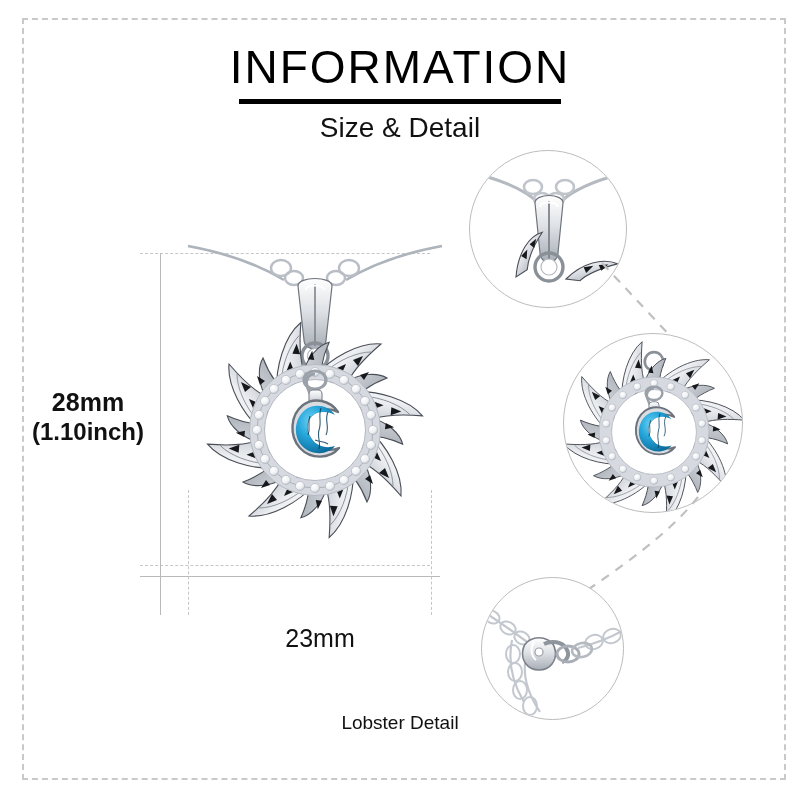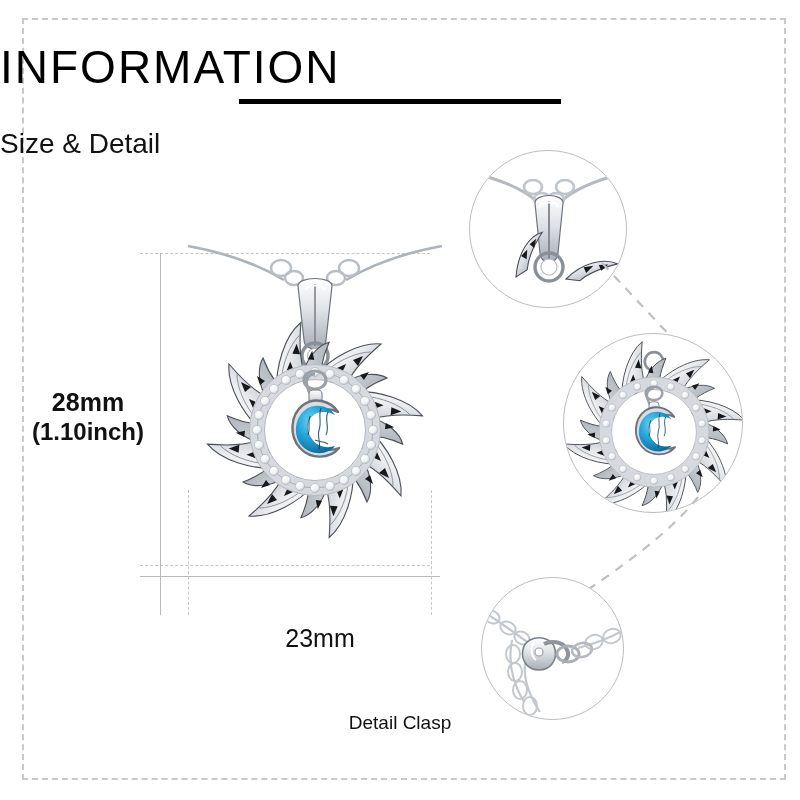--- a/index.html
+++ b/index.html
@@ -10,30 +10,30 @@
   }
   #page{position:absolute;inset:0;}
 
   
   .frame{
     position:absolute;left:22px;top:18px;width:764px;height:762px;
     border:2px dashed #c9c9c9;box-sizing:border-box;pointer-events:none;
   }
 
   
-  .header{position:absolute;left:0;top:44px;width:800px;}
+  .header{position:absolute;left:0;top:44px;width:800px;text-align:center;}
   .title{
     font-size:46px;letter-spacing:2px;font-weight:400;color:#000;
     line-height:1.0;font-family:"Liberation Sans", sans-serif;
   }
   .title-rule{
     width:322px;height:5px;background:#000;margin:9px auto 0 auto;
   }
   .subtitle{
-    font-size:28px;color:#111;margin-top:24px;font-weight:400;
+    font-size:28px;color:#111;margin-top:8px;font-weight:400;
   }
 
   
   .guide-line{position:absolute;background:#b9b9b9;}
   .v-solid{width:1px;}
   .h-solid{height:1px;}
   .dash-h{position:absolute;height:0;border-top:1px dashed #c6c6c6;}
   .dash-v{position:absolute;width:0;border-left:1px dashed #c6c6c6;}
 
   .dim-label{position:absolute;text-align:center;color:#111;line-height:1.18;}
@@ -320,15 +320,15 @@
         <path d="M48,62 C40,66 38,78 44,86 C50,94 64,94 70,86 C76,78 74,66 66,62
                  C60,59 54,59 48,62 Z" fill="url(#silver2)" stroke="#7b818b" stroke-width="1.6"></path>
         <path d="M52,64 C48,70 49,78 54,82" fill="none" stroke="#ffffff" stroke-width="2"></path>
         <path d="M62,66 C70,62 80,64 84,70 C88,76 86,82 80,84" fill="none" stroke="#8f959d" stroke-width="4"></path>
         <ellipse cx="86" cy="76" rx="11" ry="8" fill="none" stroke="#a9aeb6" stroke-width="3"></ellipse>
         <ellipse cx="100" cy="72" rx="10" ry="7" fill="none" stroke="#b5bac1" stroke-width="2.6" transform="rotate(-12 100 72)"></ellipse>
         <circle cx="57" cy="74" r="4" fill="#ffffff" stroke="#9aa0a8" stroke-width="1.2"></circle>
       </g>
     </svg>
   </div>
-  <div class="caption" style="left:0;top:712px;">Detail Clasp</div>
+  <div class="caption" style="left:0;top:712px;">Lobster Detail</div>
 
 </div>
 
 </body></html>

